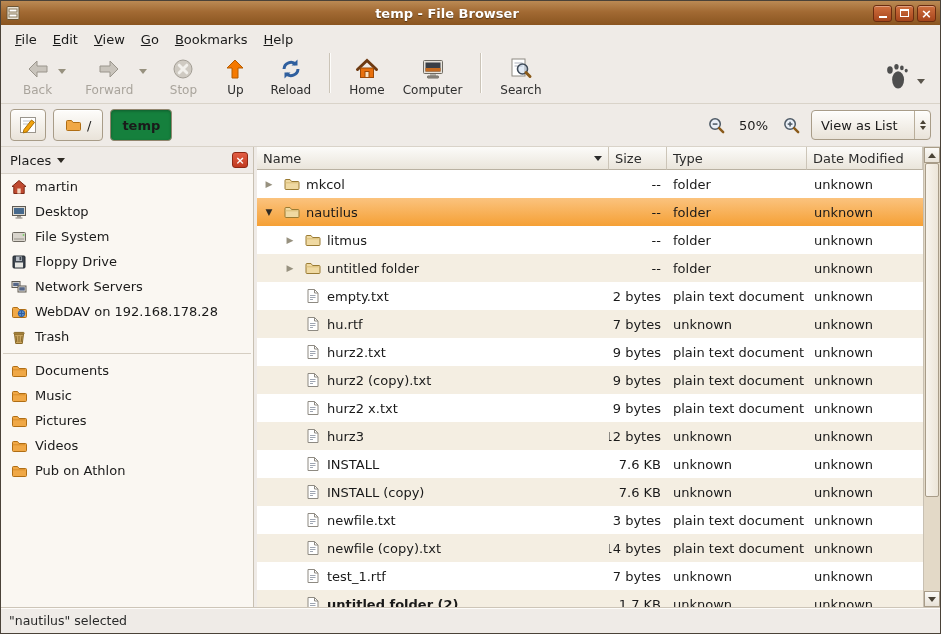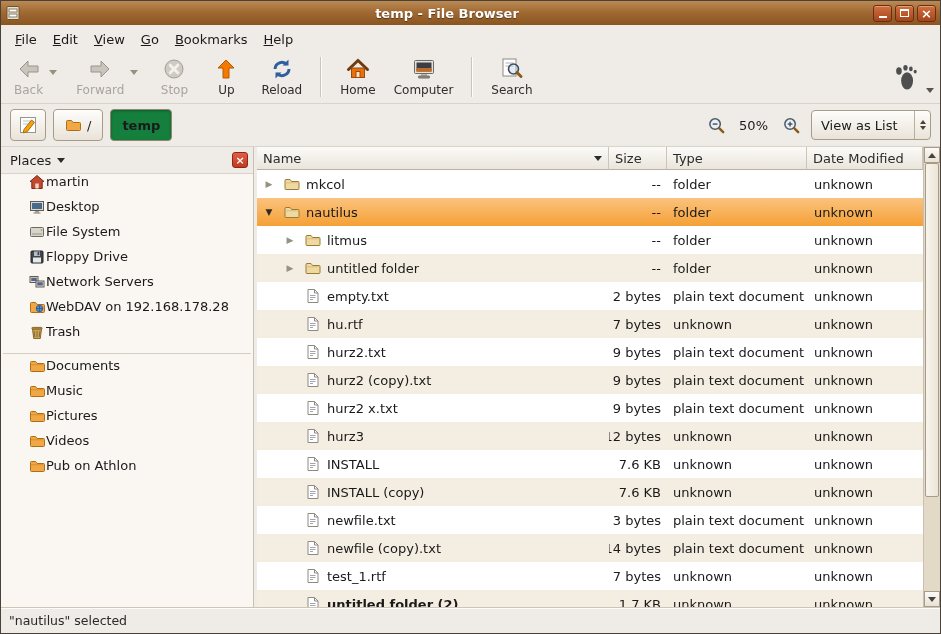--- a/index.html
+++ b/index.html
@@ -15,21 +15,21 @@
   .wbtn{width:19px;height:17px;border:1px solid #6b2d10;border-radius:3px;background:linear-gradient(#d0703f,#a6451c);box-shadow:inset 0 1px 0 rgba(255,255,255,.35);position:relative;display:flex;align-items:center;justify-content:center;cursor:pointer}
   .g-min{position:absolute;left:5px;bottom:3px;width:8px;height:2px;background:#fff}
   .g-max{width:9px;height:8px;border:1px solid #fff;border-top:2px solid #fff}
   .g-close{color:#fff;font-weight:bold;font-size:13px;line-height:1}
 
   
   .menubar{flex:0 0 26px;display:flex;align-items:flex-end;padding:0 6px}
   .menu-item{padding:4px 8px;cursor:pointer;border-radius:3px}
 
   
-  .toolbar{flex:0 0 53px;display:flex;align-items:center;padding:2px 4px;border-bottom:1px solid #d9d3c9}
+  .toolbar{flex:0 0 53px;display:flex;padding:2px 13px;border-bottom:1px solid #d9d3c9}
   .tbtn{min-width:52px;height:47px;display:flex;flex-direction:column;align-items:center;justify-content:center;gap:2px;padding:2px 9px;border-radius:4px;position:relative;cursor:pointer}
   .tbtn.has-drop{padding-right:18px;margin-right:6px}
   .tbtn .icon{width:24px;height:24px}
   .tlabel{font-size:12px;color:#2e2e2e}
   .tbtn.disabled .tlabel{color:#a9a49c}
   .tdrop{position:absolute;right:4px;top:16px;width:0;height:0;border-left:4px solid transparent;border-right:4px solid transparent;border-top:5px solid #97917f}
   .tsep{width:2px;height:40px;margin:0 9px;border-left:1px solid #cbc4b8;border-right:1px solid #fdfcfa}
   .tspacer{flex:1}
   .throbber{width:40px;height:46px;display:flex;align-items:center;justify-content:center;cursor:pointer}
   .throbber .icon{width:26px;height:30px}
@@ -53,21 +53,21 @@
   .spin .up{border-bottom:4px solid #4a4336}
   .spin .dn{border-top:4px solid #4a4336}
 
   
   .content{flex:1;display:flex;min-height:0}
   .sidebar{width:253px;flex:0 0 253px;background:#faf7f2;border-right:1px solid #c8c0b2;display:flex;flex-direction:column;overflow:hidden}
   .side-header{flex:0 0 27px;background:#efebe7;border-bottom:1px solid #d9d3c9;display:flex;align-items:center;justify-content:space-between;padding:0 5px 0 9px}
   .side-title{display:flex;align-items:center;gap:6px;cursor:pointer}
   .side-caret{width:0;height:0;border-left:4px solid transparent;border-right:4px solid transparent;border-top:5px solid #2e2a24}
   .side-close{width:16px;height:16px;background:linear-gradient(#e25d44,#c03a20);border:1px solid #8e2814;border-radius:3px;color:#fff;font-size:11px;font-weight:bold;line-height:1;display:flex;align-items:center;justify-content:center;cursor:pointer}
-  .side-item{height:25px;display:flex;align-items:flex-start;gap:1px;padding:0 28px;cursor:pointer;white-space:nowrap}
+  .side-item{height:25px;display:flex;align-items:center;gap:8px;padding:0 10px;cursor:pointer;white-space:nowrap}
   .side-item .icon{width:16px;height:16px;flex:0 0 16px}
   .side-sep{border-top:1px solid #d5cec2;margin:4px 2px}
   .splitter{width:3px;flex:0 0 3px;background:#efebe7;cursor:col-resize}
 
   .filearea{flex:1;position:relative;background:#fff;min-width:0}
   .listwrap{position:absolute;top:0;left:0;right:17px;bottom:0;display:flex;flex-direction:column;overflow:hidden}
   .cols{flex:0 0 23px;display:flex}
   .colh{background:linear-gradient(#fcfbf9,#eae5db);border-right:1px solid #ccc5b8;border-bottom:1px solid #b9b1a2;display:flex;align-items:center;padding:0 6px;color:#2b2b2b;cursor:pointer;overflow:hidden;white-space:nowrap}
   .c-name{width:352px;flex:0 0 352px;justify-content:space-between}
   .c-size{width:58px;flex:0 0 58px}

